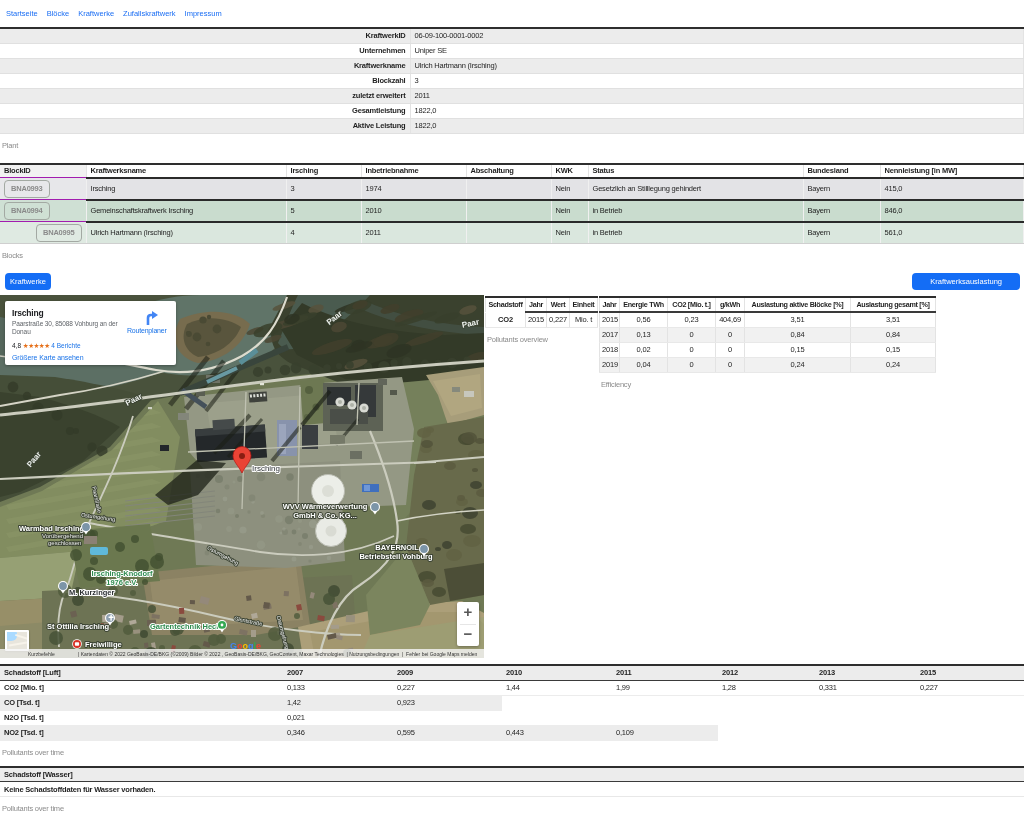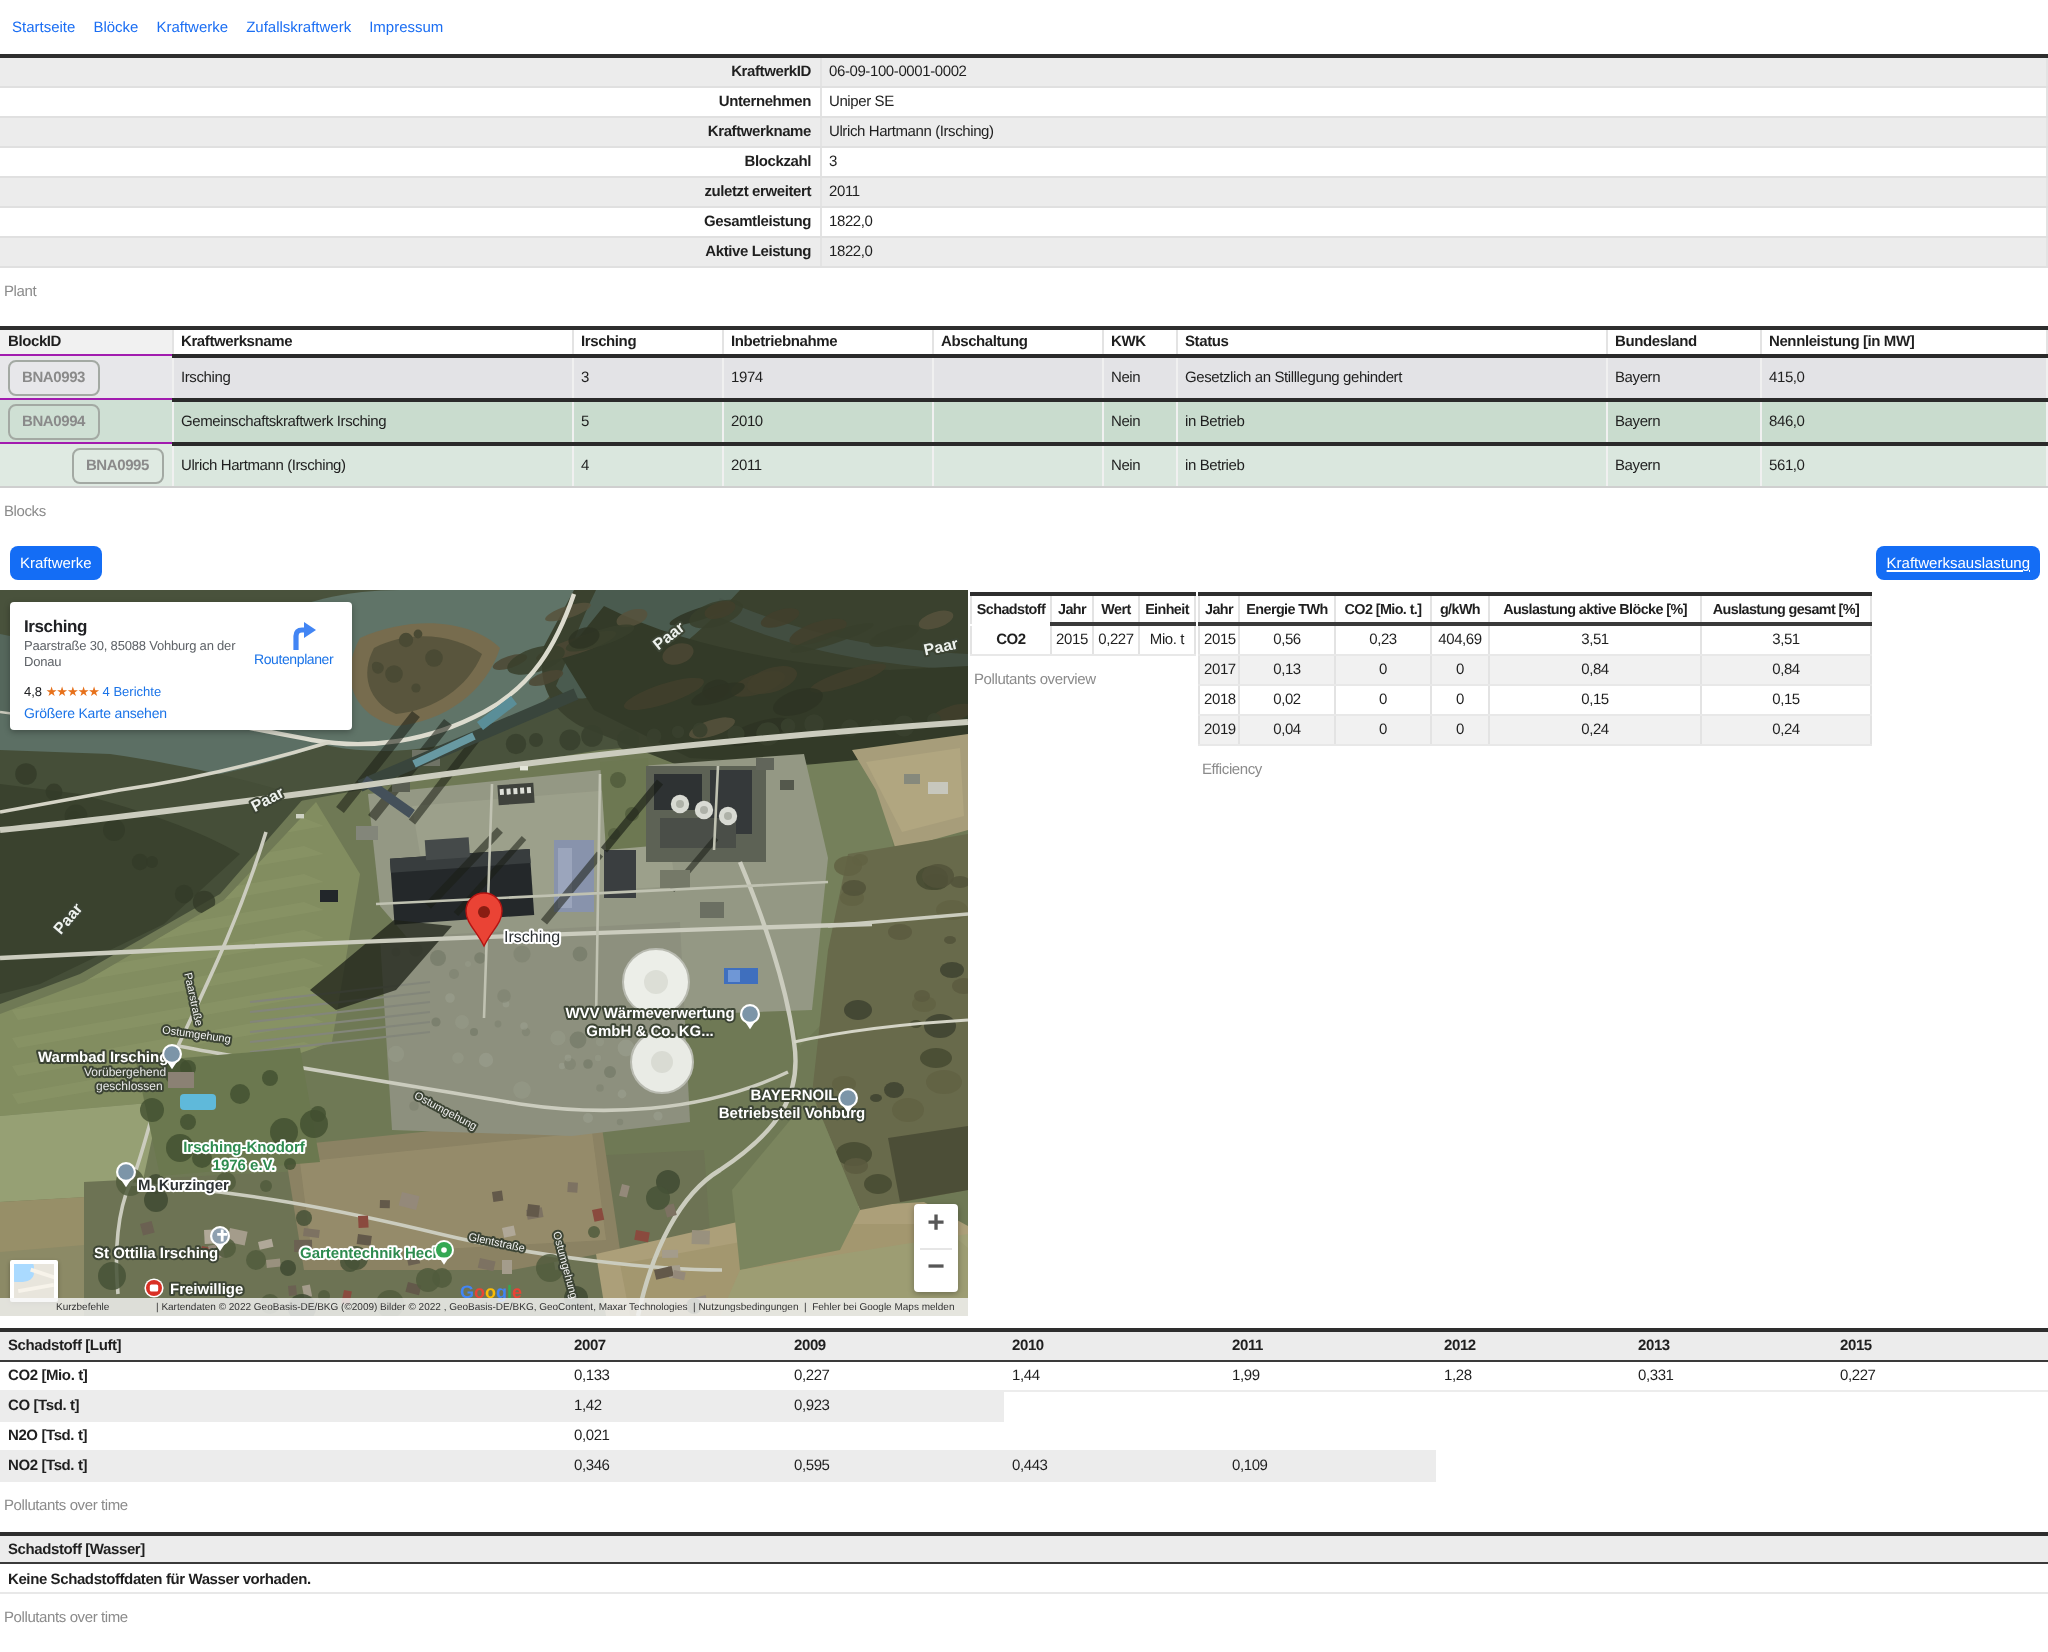--- a/index.html
+++ b/index.html
@@ -25,21 +25,21 @@
 .blocks tbody td { border-top:2px solid #2a2a2a; }
 .blocks tbody th { border-top:1px solid #a21caf; }
 .blocks tbody tr:last-child th, .blocks tbody tr:last-child td { border-bottom:1px solid #cfcfcf; }
 .blocks tr.g1 th { background:#e7e7ea; } .blocks tr.g1 td { background:#e3e3e6; }
 .blocks tr.g2 th { background:#cfe0d4; } .blocks tr.g2 td { background:#c9dccE; }
 .blocks tr.g3 th { background:#dfeae2;text-align:right; } .blocks tr.g3 td { background:#dae7de; }
 .bna { display:inline-block; border:1px solid #a3a9a3; border-radius:4px; padding:3px 6px 4px; color:#8a8a8a; font-size:7.5px; background:transparent; }
 
 .btnrow { margin:13px 0 0; padding:0 4px 0 5px; height:17px; position:relative; }
 .btn { display:inline-block; background:#146df5; color:#fff; border-radius:4px; padding:4px 5px; font-size:7.5px; text-decoration:none; line-height:9px; }
-.btn.rt { position:absolute; right:4px; top:0; padding:4px 5px;text-decoration:underline; }
+.btn.rt { position:absolute; right:4px; top:0; padding:4px 18px; }
 
 .mainrow { margin-top:5px; display:flex; align-items:flex-start; }
 .map { position:relative; width:484px; height:363px; flex:0 0 484px; overflow:hidden; background:#77815d; }
 .tA { width:113px; flex:0 0 113px; margin-left:1px; margin-top:1px; }
 .tB { width:337px; flex:0 0 337px; margin-left:1px; margin-top:1px; }
 .tA, .tB { border-top:2px solid #2e2e2e; table-layout:fixed; }
 .tA th, .tA td, .tB th, .tB td { height:15px; border-right:1px solid #e3e3e3; border-bottom:1px solid #e8e8e8; border-left:1px solid #e3e3e3; padding:0 2px;text-align:center; }
 .tA thead th.db, .tB thead th { border-bottom:2px solid #3a3a3a; }
 .tA thead th, .tB thead th { font-size:7.2px; letter-spacing:-0.3px; }
 .tA thead th:first-child { border-bottom:1px solid #fff; }

